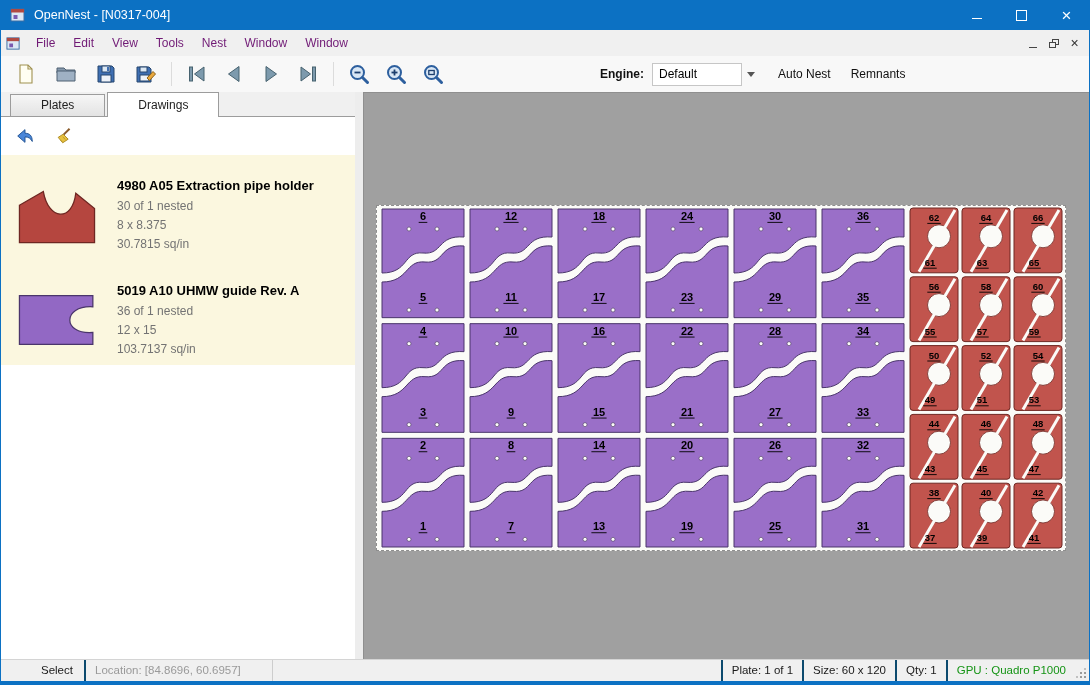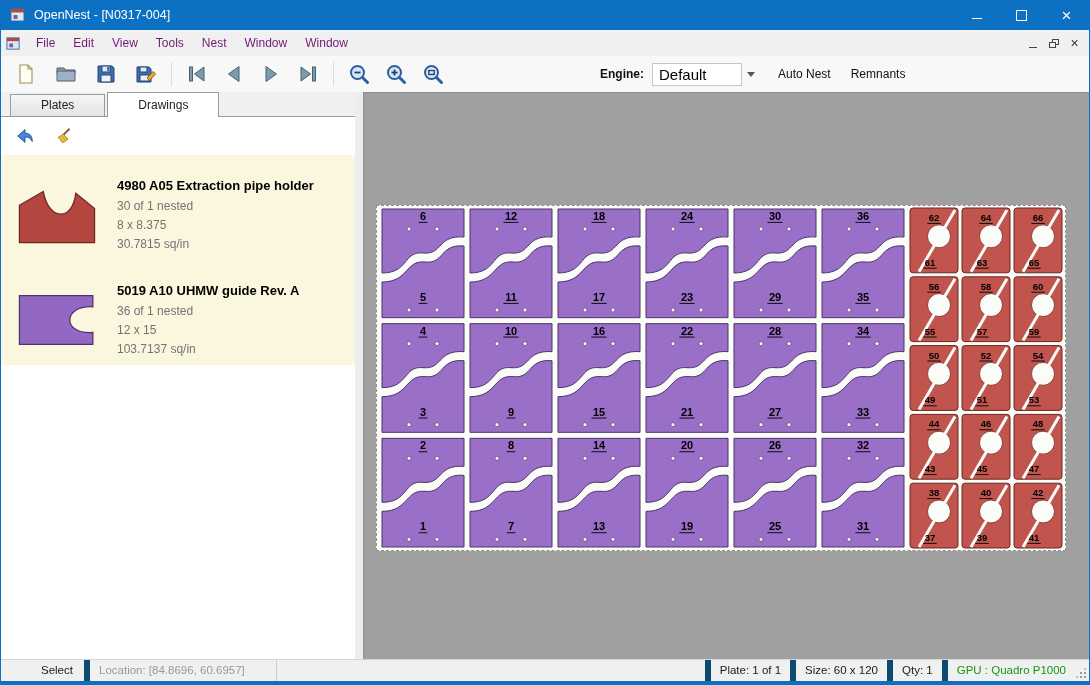--- a/index.html
+++ b/index.html
@@ -24,21 +24,21 @@
   .glyph-mmin{display:inline-block;width:8px;border-bottom:1px solid #444;margin-top:8px;}
   .glyph-restore{position:relative;width:10px;height:9px;display:inline-block;}
   .glyph-restore::before{content:"";position:absolute;left:3px;top:0;width:5px;height:4px;border:1px solid #444;}
   .glyph-restore::after{content:"";position:absolute;left:0;top:3px;width:5px;height:4px;border:1px solid #444;background:#f0f0f0;}
   .glyph-mx{font-size:14px;line-height:14px;color:#333;}
   
   .toolbar{position:absolute;top:56px;left:0;right:0;height:36px;background:#f8f8f8;border-bottom:6px solid #d946ef;display:flex;align-items:center;}
   .tool-btn{width:34px;height:30px;display:flex;align-items:center;justify-content:center;background:transparent;border:0;padding:0;}
   .tool-sep{width:1px;height:24px;background:#dcdcdc;margin:0 8px;}
   .engine-label{font-size:12px;font-weight:bold;color:#111;margin-left:150px;margin-right:8px;}
-  .combo{width:82px;height:21px;background:#fff;border:1px solid #c6c6c6;display:flex;align-items:center;font-size:15px;padding-left:6px;position:relative;}
+  .combo{width:82px;height:21px;background:#fff;border:1px solid #c6c6c6;display:flex;align-items:center;font-size:12px;padding-left:6px;position:relative;}
   .combo .caret{position:absolute;right:-14px;top:8px;width:0;height:0;border-left:4px solid transparent;border-right:4px solid transparent;border-top:5px solid #555;}
   .tool-text{font-size:12px;color:#111;padding:0 10px;line-height:30px;}
   .tool-text.first{margin-left:26px;}
   
   .left-panel{position:absolute;top:92px;left:0;width:354px;bottom:25px;background:#fff;border-right:1px solid #c2c2c2;}
   .tabs{position:absolute;top:0;left:0;right:0;height:25px;background:#f0f0f0;border-bottom:1px solid #9c9c9c;display:flex;align-items:flex-end;padding-left:9px;box-sizing:border-box;}
   .tab{height:21px;line-height:21px;padding:0 30px;font-size:12px;background:linear-gradient(#f6f6f6,#e3e3e3);border:1px solid #9c9c9c;border-bottom:none;margin-right:2px;color:#222;}
   .tab.active{height:24px;line-height:24px;background:#fff;position:relative;z-index:3;margin-bottom:-1px;}
   .panel-body{position:absolute;top:25px;left:0;right:0;bottom:0;background:#fff;overflow:hidden;}
   .panel-toolbar{height:38px;display:flex;align-items:center;background:#fff;}
@@ -47,21 +47,21 @@
   .thumb-wrap{width:100px;flex:0 0 100px;display:flex;align-items:center;}
   .meta{padding-left:8px;padding-top:3px;}
   .item-title{font-size:13px;font-weight:bold;color:#000;margin-bottom:4px;}
   .item-sub{font-size:12px;color:#737373;line-height:19px;}
   
   .splitter{position:absolute;top:92px;left:354px;width:8px;bottom:25px;background:#ededed;}
   .canvas{position:absolute;top:92px;left:362px;right:0;bottom:25px;background:#a0a0a0;box-shadow:inset 1px 1px 0 #8f8f8f;}
   .plate{position:absolute;left:13px;top:113px;width:688px;height:344px;background:#fbfbf8;border:1px dashed #8e8e8e;}
   
   .statusbar{position:absolute;left:0;right:0;bottom:4px;height:21px;background:#f0f0f0;border-top:1px solid #d4d4d4;display:flex;font-size:11.5px;color:#1a1a1a;}
-  .scell{line-height:20px;padding:0 9px;border-left:6px solid #0c4a6e;white-space:nowrap;}
+  .scell{line-height:20px;padding:0 9px;border-left:2px solid #0c4a6e;white-space:nowrap;}
   .scell.mode{border-left:none;width:34px;padding-left:40px;}
   .scell.loc{color:#9a9a9a;width:168px;}
   .scell.spacer{flex:1;border-left:1px solid #cdcdcd;}
   .scell.gpu{color:#169416;}
   .grip{position:relative;width:14px;}
   .grip::before{content:"";position:absolute;right:3px;bottom:3px;width:2px;height:2px;background:#9a9a9a;
     box-shadow:-4px 0 #9a9a9a,0 -4px #9a9a9a,-8px 0 #c0c0c0,0 -8px #c0c0c0,-4px -4px #9a9a9a;}
   .bottom-edge{position:absolute;left:0;right:0;bottom:0;height:4px;background:#0c71c3;}
 </style>
 </head>

